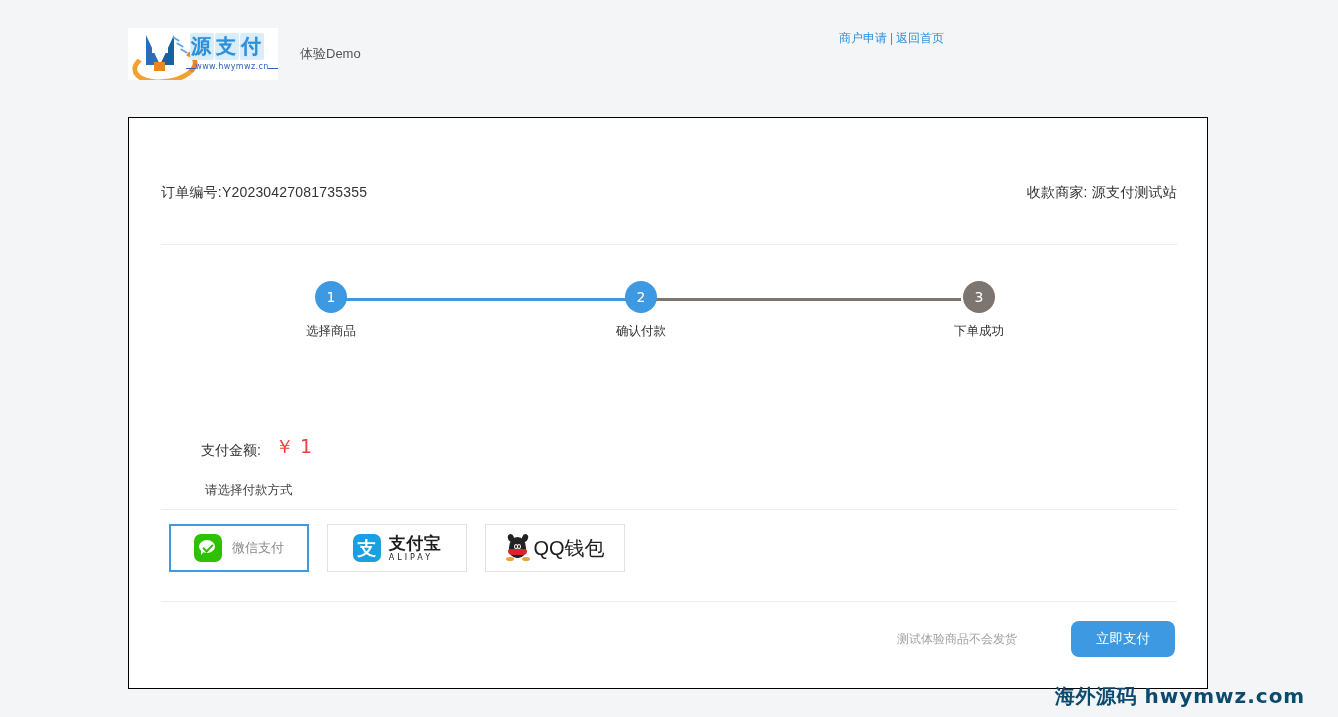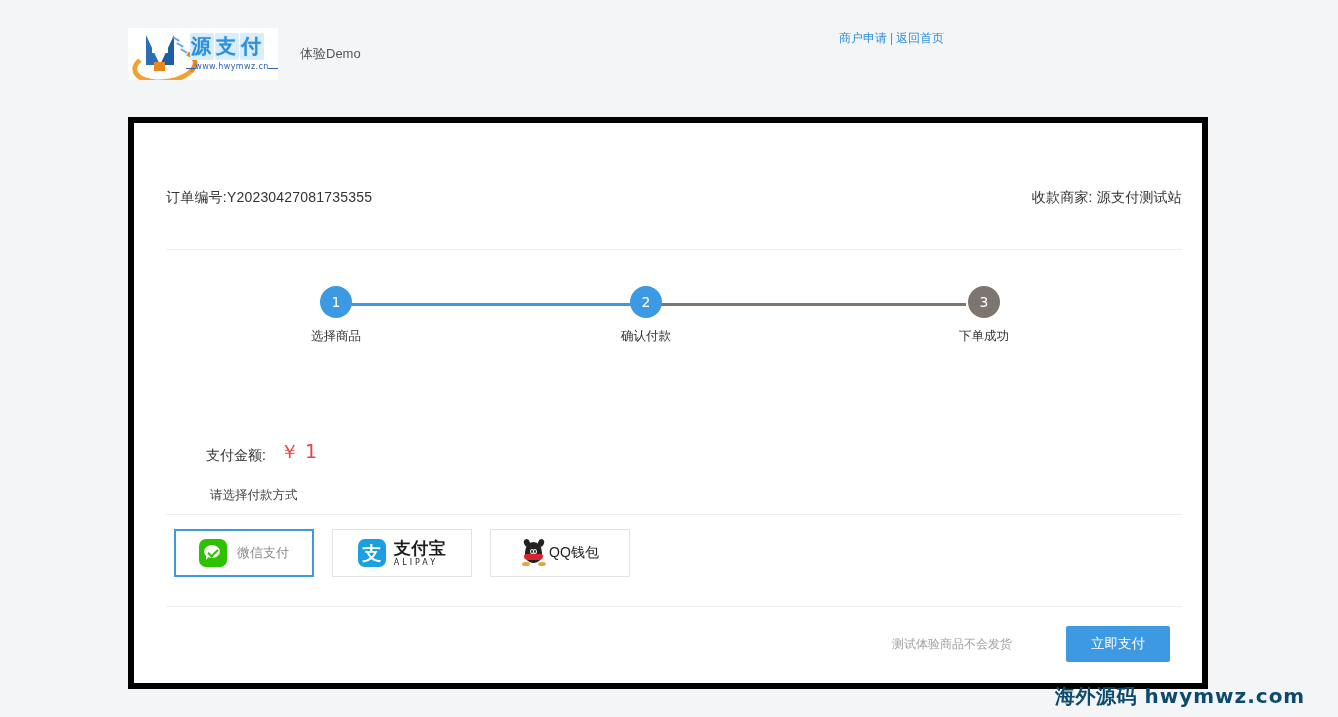--- a/index.html
+++ b/index.html
@@ -152,21 +152,21 @@
   }
 
   
   .card {
     position: absolute;
     left: 128px;
     top: 117px;
     width: 1080px;
     height: 572px;
     background: #ffffff;
-    border: 6px solid #000000;
+    border: 1px solid #000000;
     box-sizing: border-box;
   }
 
   .order-row {
     position: absolute;
     left: 32px;
     top: 66px;
     width: 1016px;
     display: flex;
     justify-content: space-between;
@@ -424,21 +424,21 @@
     bottom: 1px;
     width: 8px;
     height: 4px;
     background: #e8a33d;
     border-radius: 50%;
   }
   .qq-foot-l { left: 1px; }
   .qq-foot-r { right: 1px; }
   .qq-text {
     margin-left: 2px;
-    font-size: 14px;
+    font-size: 20px;
     color: #1d1d1d;
     letter-spacing: 0px;
     font-weight: normal;
   }
 
   
   .footer-note {
     position: absolute;
     right: 190px;
     top: 513px;
@@ -448,21 +448,21 @@
   .pay-button {
     position: absolute;
     right: 32px;
     top: 503px;
     width: 104px;
     height: 36px;
     background: #3d9ae2;
     color: #fff;
     font-size: 13.5px;
     border: none;
-    border-radius: 2px;
+    border-radius: 8px;
     cursor: pointer;
     font-family: "Liberation Sans", sans-serif;
   }
 
   
   .watermark {
     position: absolute;
     left: 1055px;
     top: 683px;
     font-size: 20px;

